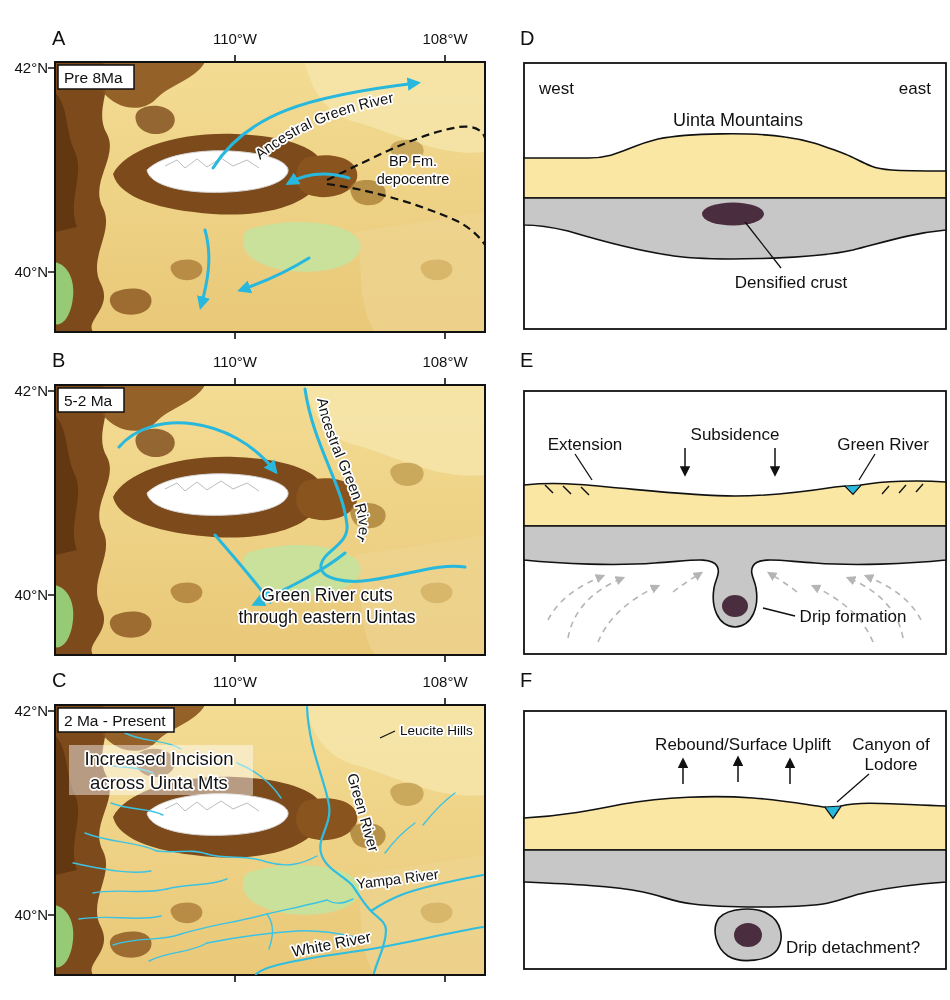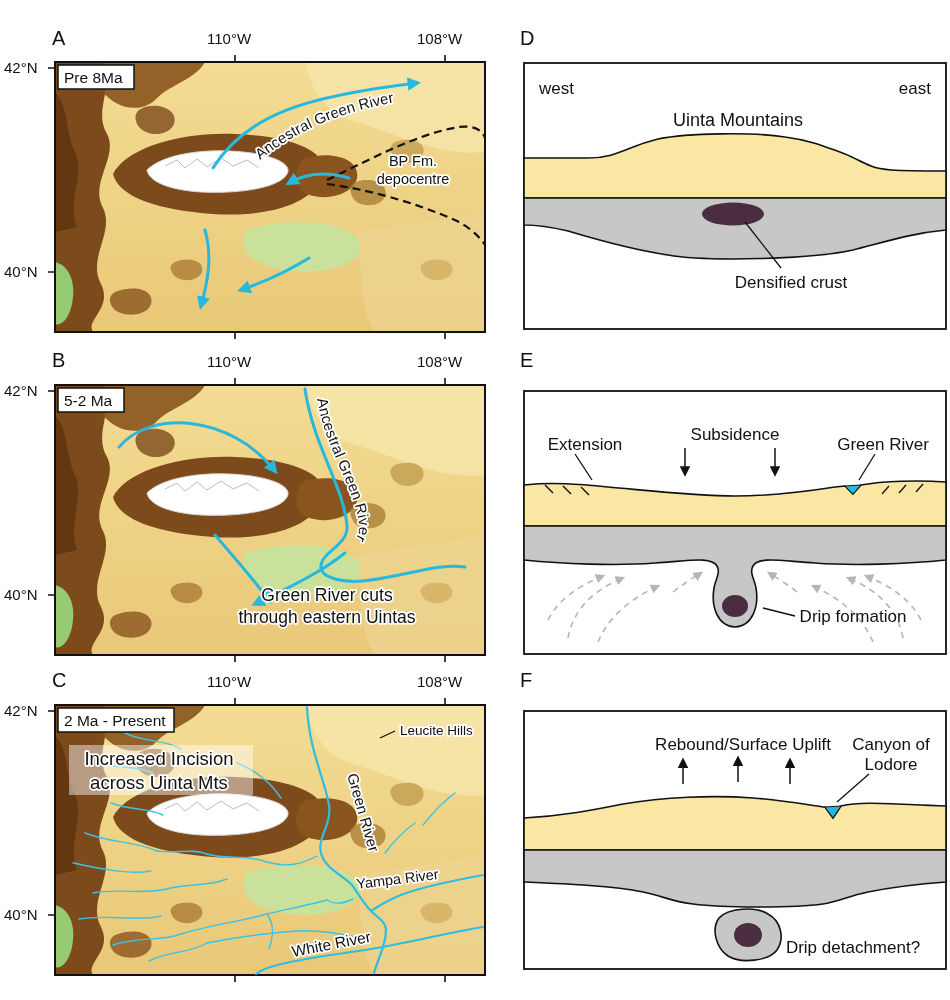--- a/index.html
+++ b/index.html
@@ -1,21 +1,21 @@
 <!DOCTYPE html>
 <html><head>
 <meta charset="utf-8">
 <style>
   html,body { margin:0; padding:0; background:#ffffff; }
   body { width:950px; height:1000px; position:relative;
          font-family:"Liberation Sans", sans-serif; color:#111; }
   .abs { position:absolute; }
   .panel-letter { position:absolute; font-size:20px; color:#111; }
-  .lon-label { position:absolute; width:56px; text-align:left; font-size:15px; }
-  .lat-label { position:absolute; width:44px; font-size:15px; }
+  .lon-label { position:absolute; width:56px; text-align:center; font-size:15px; }
+  .lat-label { position:absolute; width:44px; text-align:right; font-size:15px; }
   svg { overflow:visible; display:block; }
   svg text { font-family:"Liberation Sans", sans-serif; fill:#111; }
   .halo { paint-order:stroke; stroke:#ffffff; stroke-width:3.5px; stroke-linejoin:round; fill:#111; }
   .map-border { fill:none; stroke:#111; stroke-width:2px; }
   .tick { stroke:#111; stroke-width:1.6px; }
   .river { stroke:#29b8dd; stroke-width:3px; fill:none; stroke-linecap:round; }
   .river-main { stroke:#2fbde0; stroke-width:2.2px; fill:none; stroke-linecap:round; }
   .river-thin { stroke:#3cc3e4; stroke-width:1.4px; fill:none; stroke-linecap:round; }
   .dashed { stroke:#111; stroke-width:2.2px; stroke-dasharray:8 5; fill:none; }
   .era-box { fill:#ffffff; stroke:#111; stroke-width:1.5px; }

